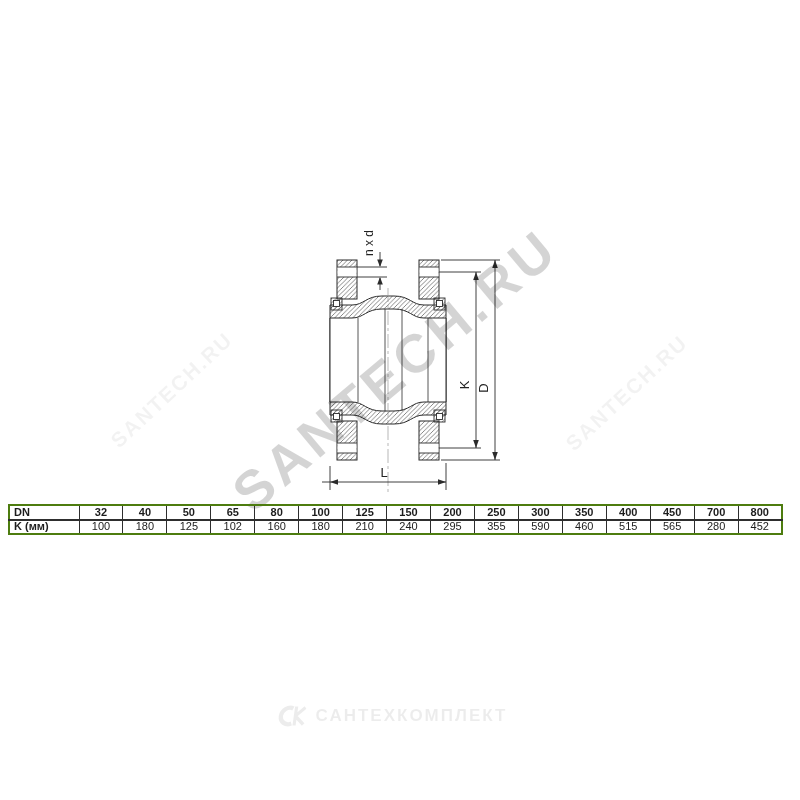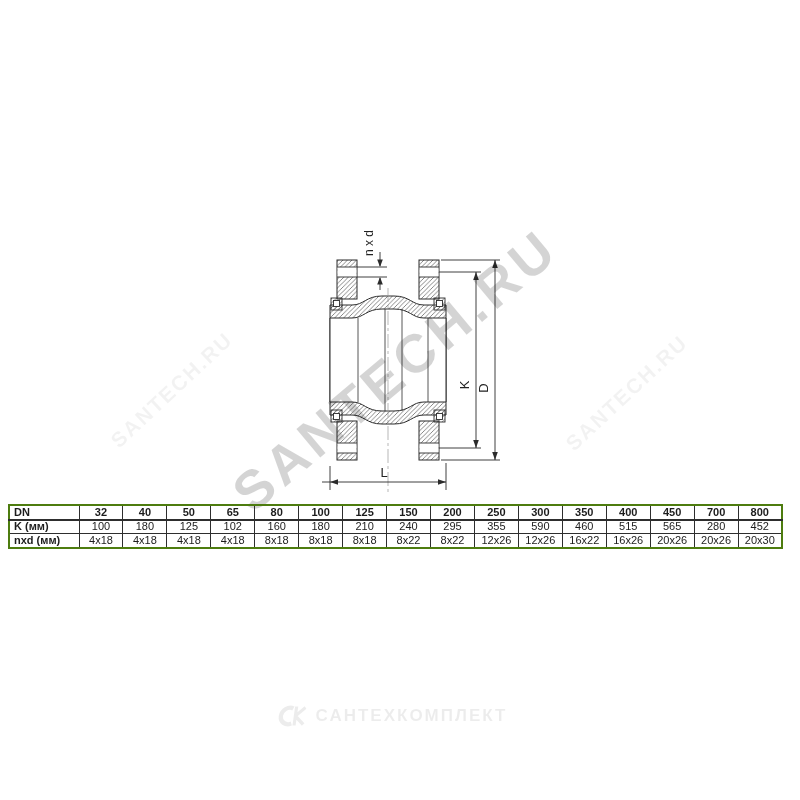--- a/index.html
+++ b/index.html
@@ -198,39 +198,20 @@
           <td>240</td>
           <td>295</td>
           <td>355</td>
           <td>590</td>
           <td>460</td>
           <td>515</td>
           <td>565</td>
           <td>280</td>
           <td>452</td>
         </tr>
-        <tr>
-          <td class="label">nxd (мм)</td>
-          <td>4x18</td>
-          <td>4x18</td>
-          <td>4x18</td>
-          <td>4x18</td>
-          <td>8x18</td>
-          <td>8x18</td>
-          <td>8x18</td>
-          <td>8x22</td>
-          <td>8x22</td>
-          <td>12x26</td>
-          <td>12x26</td>
-          <td>16x22</td>
-          <td>16x26</td>
-          <td>20x26</td>
-          <td>20x26</td>
-          <td>20x30</td>
-        </tr>
       </tbody>
   </table>
 
   <div class="footer-brand">
     <svg width="30" height="24" viewBox="0 0 30 24" style="flex:0 0 auto;">
       <g transform="skewX(-8) translate(3,0)" stroke="currentColor" fill="none">
         <path d="M14.5 4.5 A8.2 8.2 0 1 0 14.5 19.5" stroke-width="4.2"></path>
         <path d="M17.5 2.5 L17.5 21.5 M17.5 12 L26.5 3.5 M17.5 12 L26.5 20.5" stroke-width="3.2"></path>
       </g>
     </svg>

